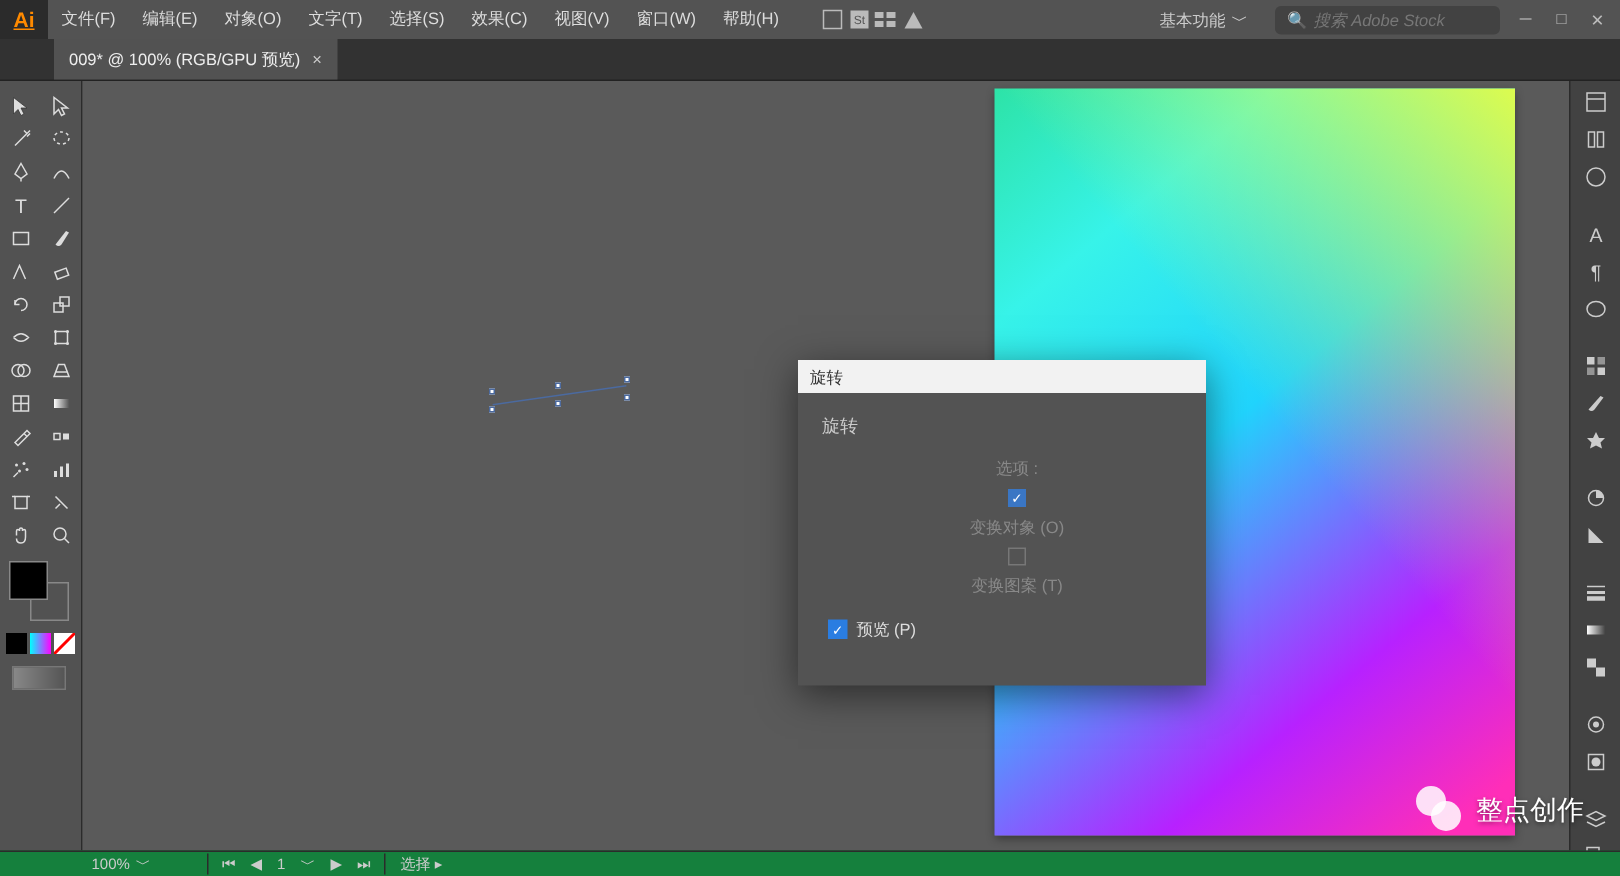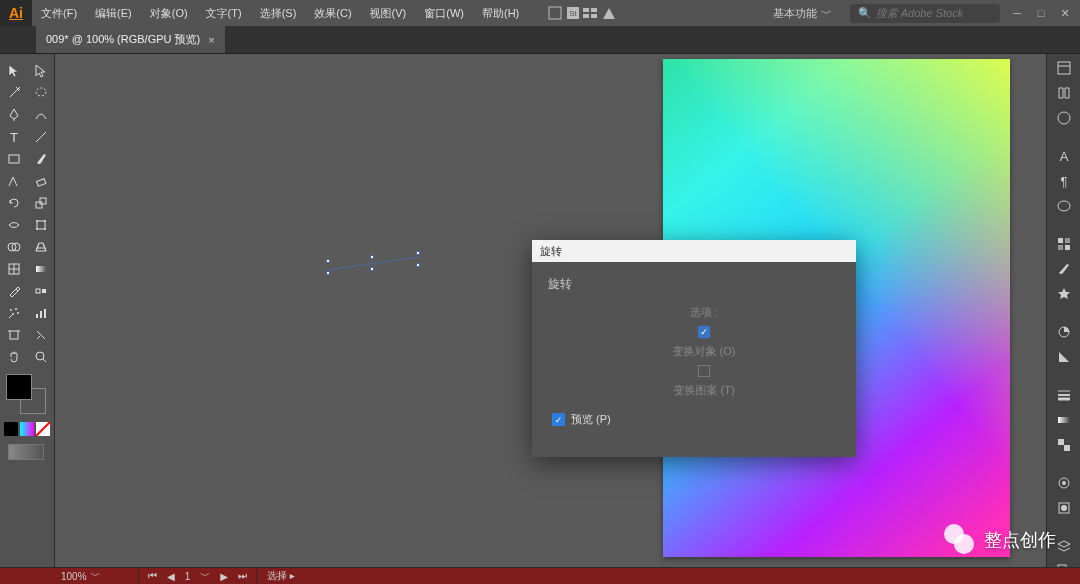--- a/index.html
+++ b/index.html
@@ -44,41 +44,41 @@
 
 
 .selobj { position: absolute; left: 273px; top: 195px; width: 90px; height: 28px; }
 .selobj .line { position: absolute; left: 0; right: 0; top: 50%; height: 0; border-top: 1px solid #4b6aa0; transform: rotate(-8deg); }
 .selobj .h { position: absolute; width: 4px; height: 4px; background: #fff; border: 1px solid #4b6aa0; }
 .selobj .h1 { left: -2px; top: 10px; } .selobj .h2 { left: -2px; top: 22px; }
 .selobj .h3 { left: 42px; top: 6px; } .selobj .h4 { left: 42px; top: 18px; }
 .selobj .h5 { right: -2px; top: 2px; } .selobj .h6 { right: -2px; top: 14px; }
 
 
-.dialog { position: absolute; left: 477px; top: 186px; width: 324px; background: #535353; box-shadow: 0 6px 24px rgba(0,0,0,.5); }
+.dialog { position: absolute; left: 477px; top: 186px; width: 272px; background: #535353; box-shadow: 0 6px 24px rgba(0,0,0,.5); }
 .dialog .titlebar { height: 22px; background: #f2f2f2; color: #333; padding: 0 8px; display: flex; align-items: center; font-size: 11px; }
 .dialog .body { padding: 14px 16px 16px 16px; color: #ccc; }
 .dialog .sect { font-size: 12px; margin-bottom: 12px; }
 .dialog .row { display: flex; align-items: center; gap: 8px; margin-bottom: 10px; padding-left: 20px; }
 .dialog .dial { width: 24px; height: 24px; border: 2px solid #ddd; border-radius: 50%; position: relative; }
 .dialog .dial::after { content: ""; position: absolute; left: 50%; top: 50%; width: 10px; height: 2px; background: #ddd; transform-origin: left center; transform: rotate(-30deg); }
 .dialog input[type=text] { width: 54px; background: #3b3b3b; border: 1px solid #2b2b2b; color: #eee; padding: 3px 6px; font-size: 11px; }
 .dialog .opts { padding-left: 20px; display: flex; align-items: center; gap: 6px; font-size: 11px; color: #888; flex-direction: column; }
 .dialog .opts .cb { width: 12px; height: 12px; border: 1px solid #777; display: inline-flex; align-items: center; justify-content: center; }
 .dialog .opts .cb.on { background: #3a76c4; border-color: #3a76c4; }
 .dialog .opts .cb.on::after { content: "✓"; color: #fff; font-size: 9px; }
 .dialog .prev { margin: 14px 0 14px 4px; display: flex; align-items: center; gap: 6px; }
 .dialog .prev .cb2 { width: 13px; height: 13px; background: #2a7de1; display: inline-flex; align-items: center; justify-content: center; }
 .dialog .prev .cb2::after { content: "✓"; color: #fff; font-size: 9px; }
 .dialog .btns { display: flex; gap: 10px; justify-content: center; }
 .dialog .btns button { background: transparent; border: 1px solid #bbb; color: #ddd; border-radius: 12px; padding: 4px 0; width: 74px; font-size: 11px; cursor: pointer; }
 .dialog .btns button.primary { border: 2px solid #eee; }
 
 
-.statusbar { position: absolute; left: 0; right: 0; bottom: 0; height: 17px; background: #7f1d1d; display: flex; align-items: center; font-size: 10px; color: #ccc; border-top: 1px solid #2b2b2b; }
+.statusbar { position: absolute; left: 0; right: 0; bottom: 0; height: 17px; background: #15803d; display: flex; align-items: center; font-size: 10px; color: #ccc; border-top: 1px solid #2b2b2b; }
 .statusbar .zoom { width: 84px; padding: 0 6px; display: flex; align-items: center; gap: 4px; border-right: 1px solid #2b2b2b; }
 .statusbar .nav { display: flex; align-items: center; gap: 4px; padding: 0 6px; border-right: 1px solid #2b2b2b; }
 .statusbar .nav span { padding: 0 3px; }
 .statusbar .sel { padding: 0 10px; }
 
 
 .watermark { position: absolute; right: 24px; bottom: 28px; display: flex; align-items: center; gap: 8px; color: #fff; font-size: 18px; font-weight: 500; text-shadow: 0 1px 3px rgba(0,0,0,.5); }
 .watermark .wglyph { width: 32px; height: 32px; position: relative; }
 .watermark .wglyph .c1 { position: absolute; width: 20px; height: 20px; border-radius: 50%; background: rgba(255,255,255,.85); left: 0; top: 0; }
 .watermark .wglyph .c2 { position: absolute; width: 20px; height: 20px; border-radius: 50%; background: rgba(255,255,255,.85); left: 10px; top: 10px; }

